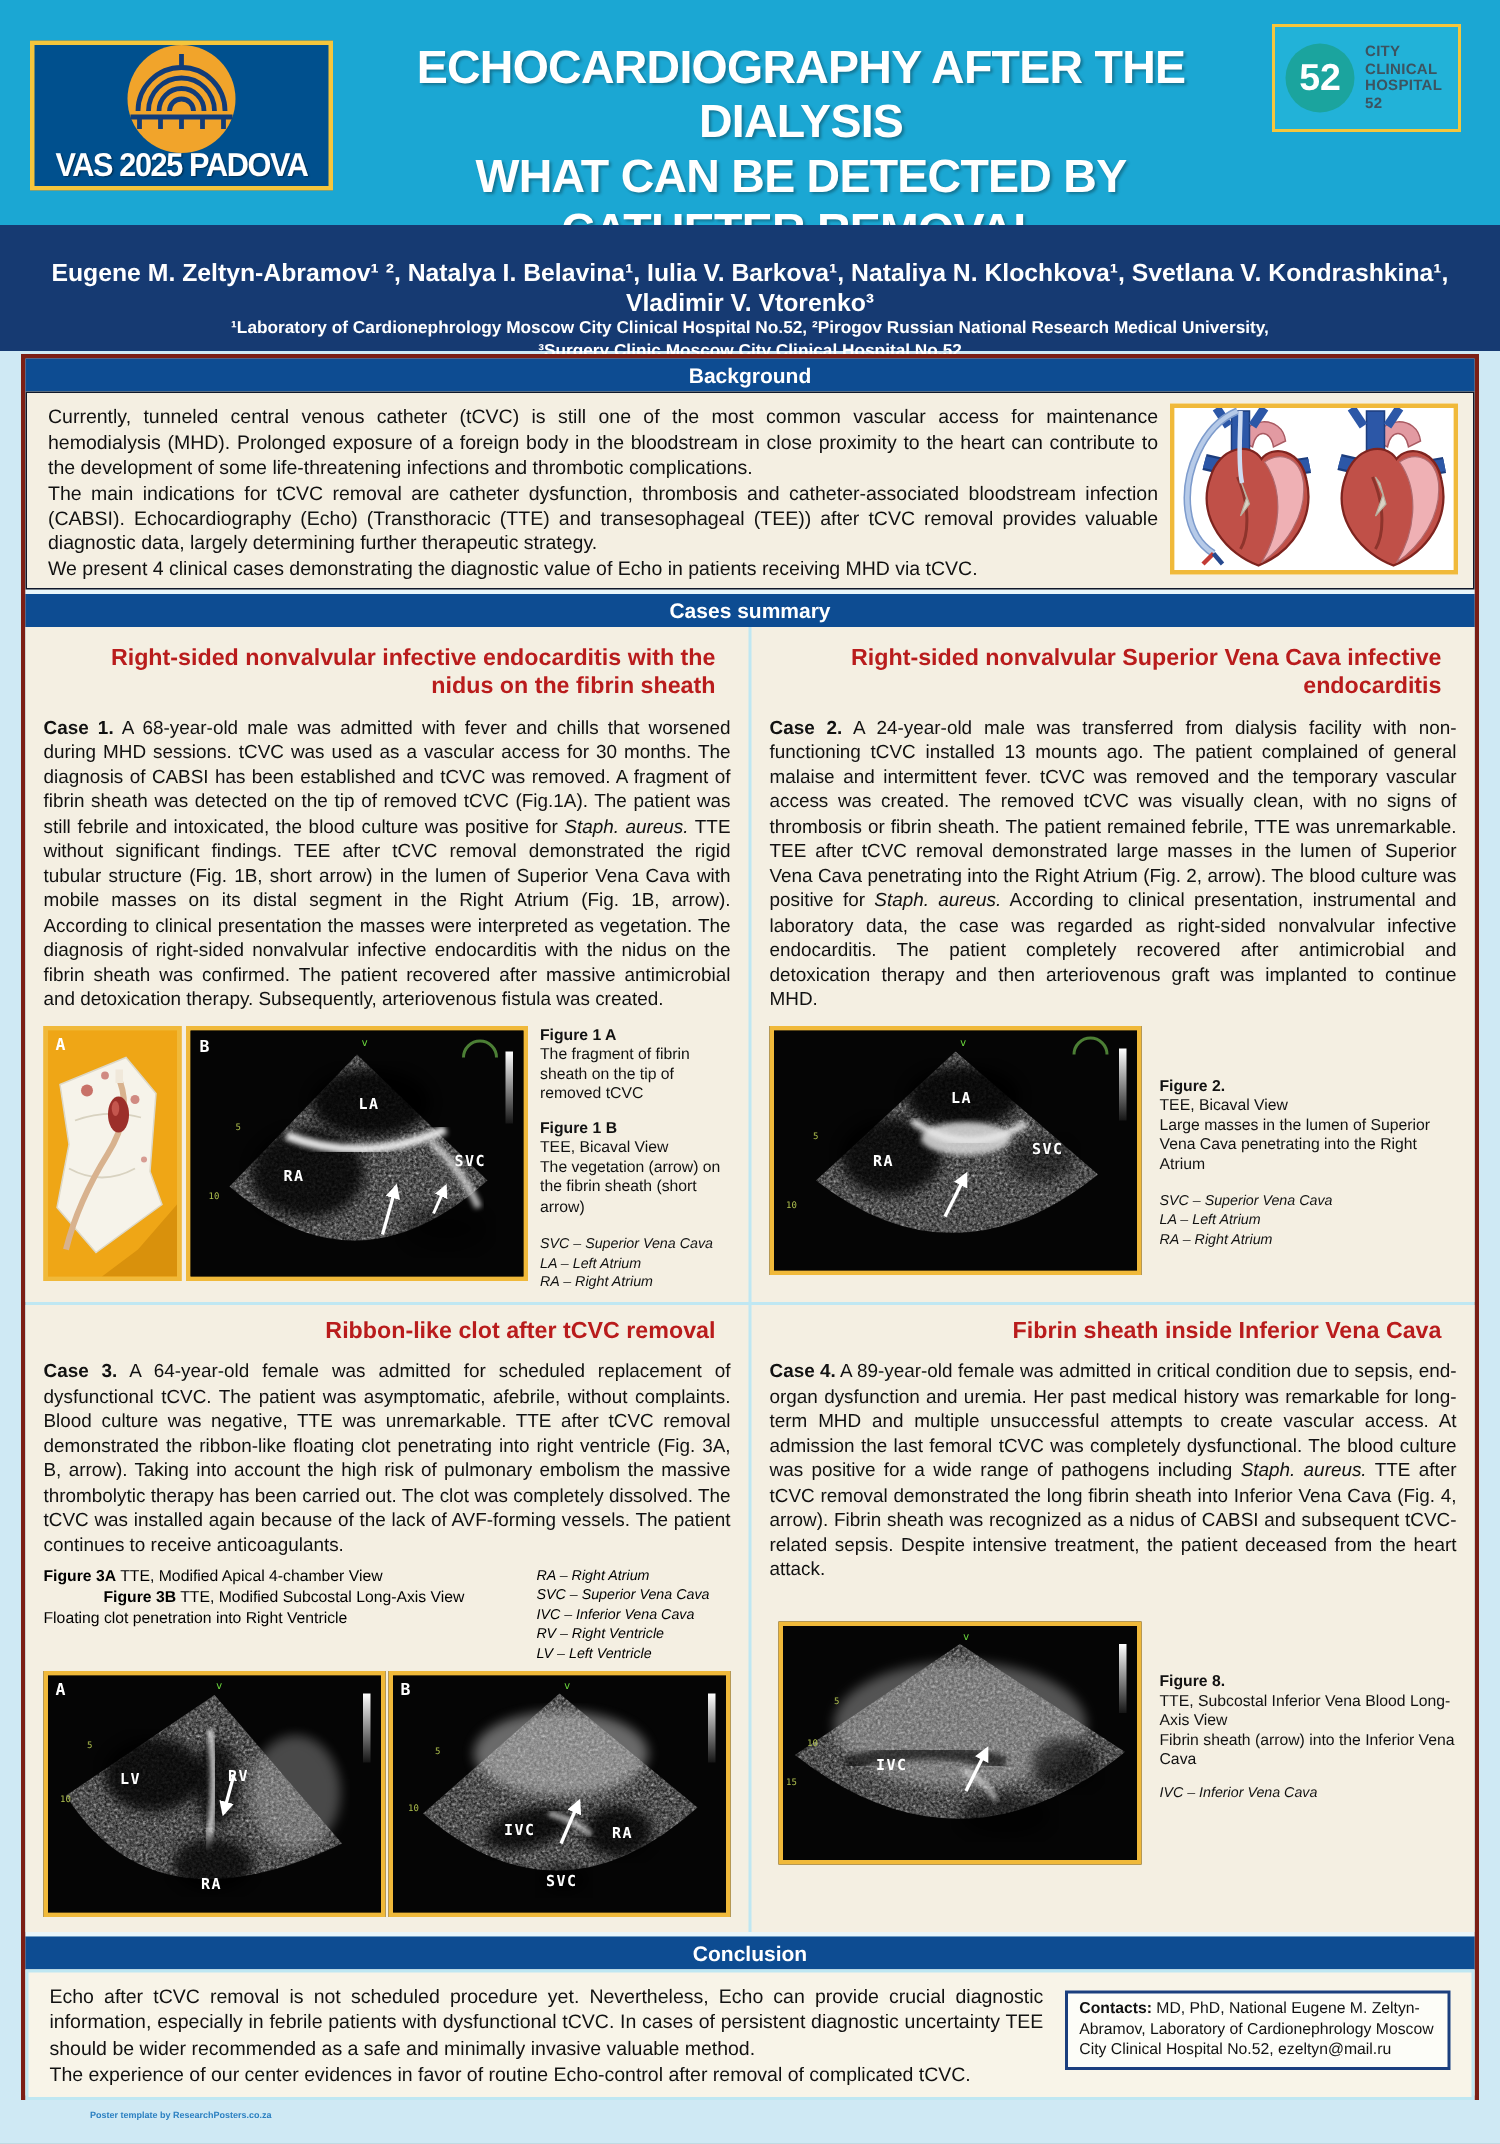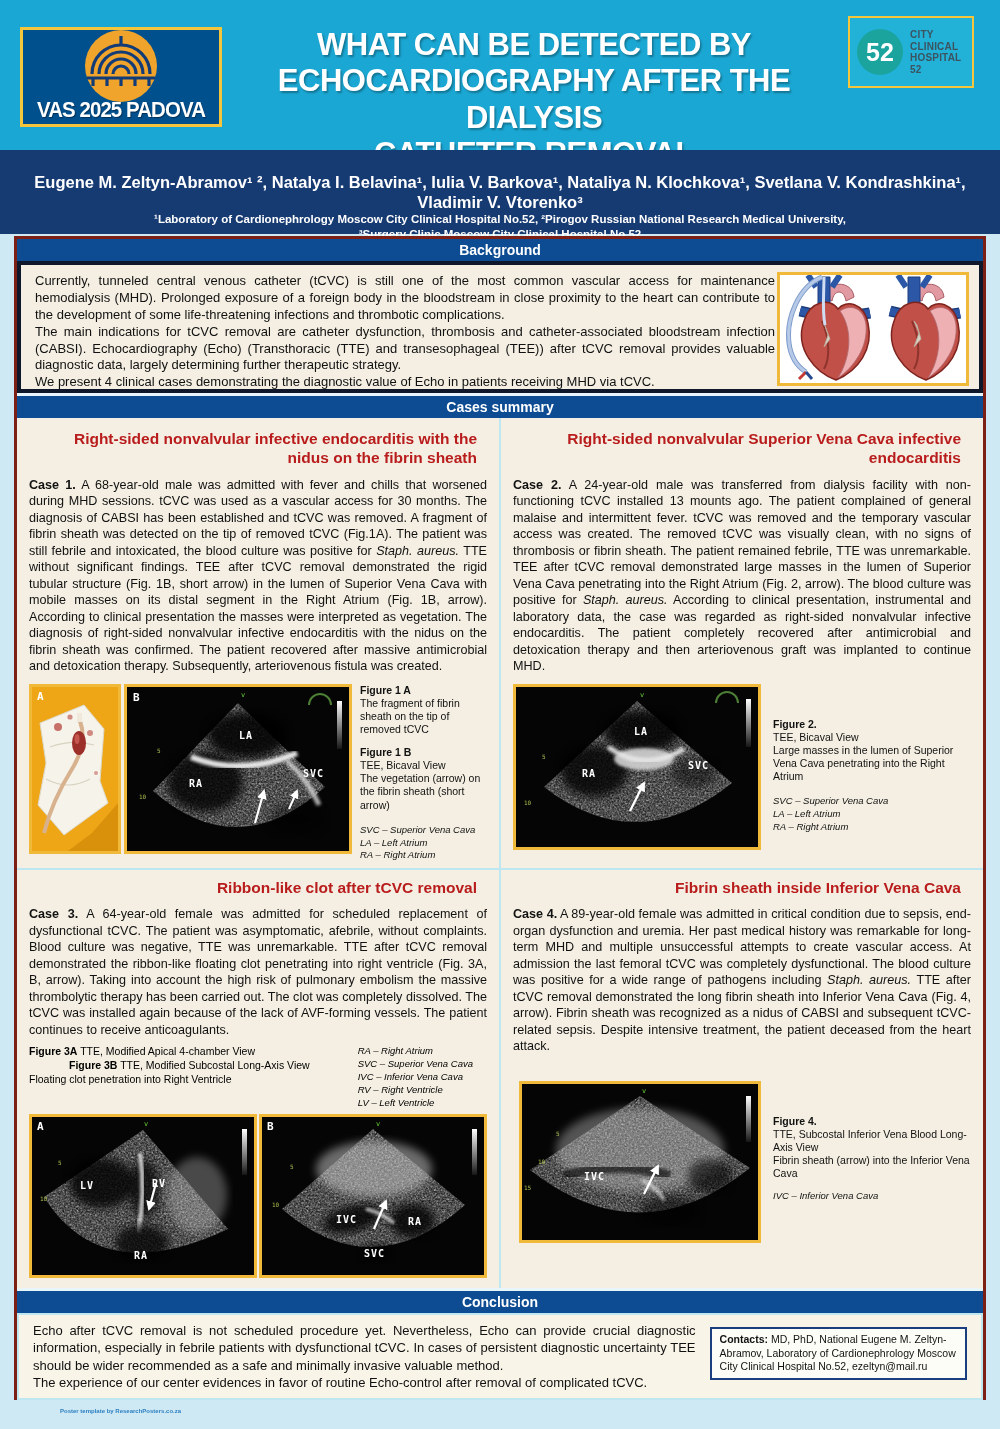--- a/index.html
+++ b/index.html
@@ -32,21 +32,21 @@
   .affil-line { font-size:11.5px; font-weight:bold; line-height:1.3; }
   .affil-line:first-of-type { margin-top:4px; }
 
   
   .frame { position:absolute; top:236px; left:14px; width:972px; height:1164px;
            border:3px solid #7c1f15; background:#bfe7f2; box-sizing:border-box;
            display:flex; flex-direction:column; }
   .secbar { height:22px; background:#0d4c92; color:#fff; font-weight:bold; font-size:14px;
             text-align:center; line-height:22px; flex:0 0 auto; }
   .gap { height:3px; flex:0 0 auto; background:#e8f6fb; }
-  .bg-panel { height:132px; background:#f4efe2; border:4px solid #0f172a; box-sizing:border-box;
+  .bg-panel { height:132px; background:#f4efe2; border:1px solid #0f172a; box-sizing:border-box;
               position:relative; padding:8px 14px; flex:0 0 auto; }
   .bg-text { width:740px; font-size:13px; line-height:1.3; text-align:justify; color:#111; }
   .bg-illustration { position:absolute; right:10px; top:7px; width:192px; height:114px;
                      background:#fff; border:3px solid #f0b93a; box-sizing:border-box; }
 
   .cases { flex:0 0 auto; display:grid; grid-template-columns:1fr 1fr;
            grid-template-rows:450px 418px; gap:2px; background:#bfe7f2; height:870px; }
   .case-cell { background:#f4efe2; padding:6px 12px 4px; box-sizing:border-box; overflow:hidden; }
   .case-title { font-weight:bold; font-size:15.5px; text-align:right; margin:5px 10px 9px;
                 line-height:1.25; color:#b91c1c; }
@@ -126,22 +126,22 @@
             <path d="M84,50 L84,58"></path>
             <path d="M98,50 L98,58"></path>
           <path d="M112,50 L112,58"></path>
             <path d="M126,50 L126,58"></path>
         </g>
       </svg>
       <div class="vas-text">VAS 2025 PADOVA</div>
     </div>
 
     <div class="title">
+      <div>ECHOCARDIOGRAPHY AFTER THE DIALYSIS</div>
       <div>WHAT CAN BE DETECTED BY</div>
-      <div>ECHOCARDIOGRAPHY AFTER THE DIALYSIS</div>
       <div>CATHETER REMOVAL</div>
     </div>
 
     <div class="hosp-box">
       <div class="hosp-circle">52</div>
       <div class="hosp-text">
           <div>CITY</div>
           <div>CLINICAL</div>
           <div>HOSPITAL 52</div>
         </div>
@@ -404,21 +404,21 @@
               <text x="62" y="96" class="elab">IVC</text>
               <text x="120" y="9" class="emark">v</text>
               <text x="34" y="52" class="etick">5</text>
               <text x="16" y="80" class="etick">10</text>
               <text x="2" y="106" class="etick">15</text>
               <rect x="224" y="12" width="5" height="46" fill="url(#sbar)"></rect>
             </svg>
           </div>
           <div class="cap cap-pad">
             <div class="cap-group">
-              <div class="cap-label">Figure 4.</div>
+              <div class="cap-label">Figure 8.</div>
               <div>
                   <div>TTE, Subcostal Inferior Vena Blood Long-Axis View</div>
                   <div>Fibrin sheath (arrow) into the Inferior Vena Cava</div>
                 </div>
             </div>
             <div class="cap-abbr" style="margin-top:2px;">
                 <div>IVC – Inferior Vena Cava</div>
               </div>
           </div>
         </div>

